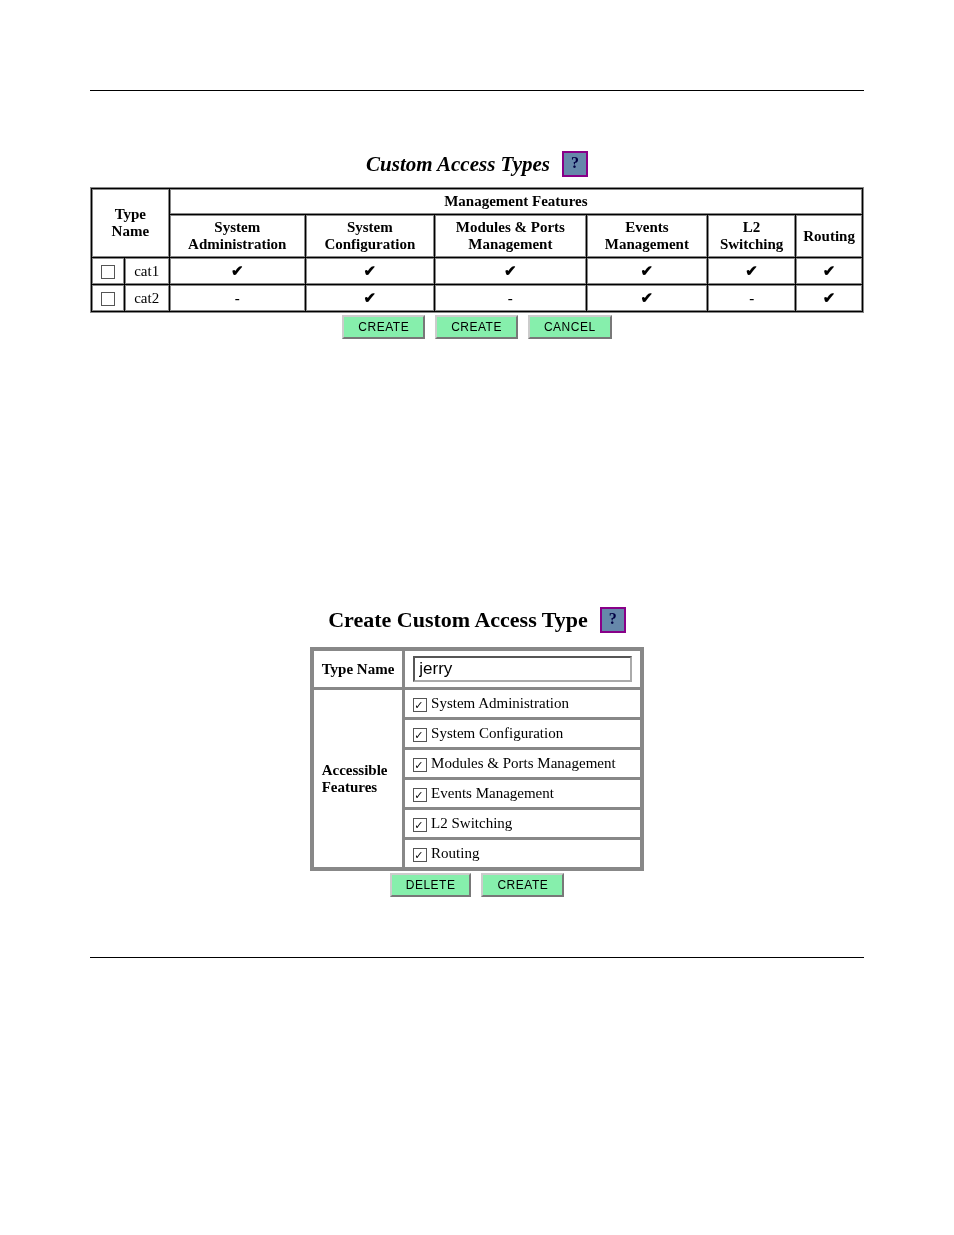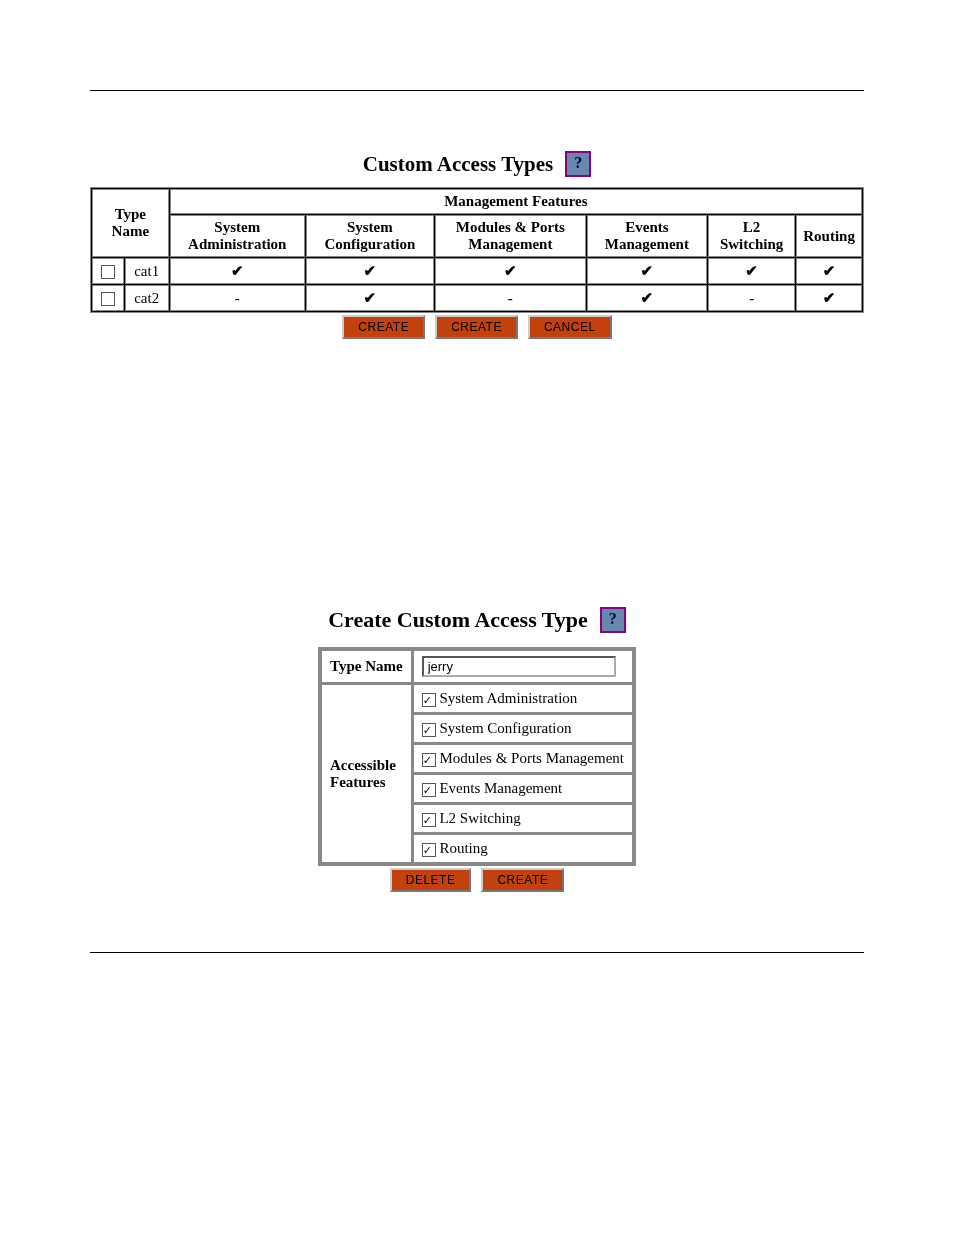--- a/index.html
+++ b/index.html
@@ -26,20 +26,21 @@
     .section-title {
       text-align: center;
       margin-bottom: 10px;
     }
     .section-title h2 {
       display: inline-block;
       font-weight: bold;
       font-size: 21px;
       margin: 0;
       vertical-align: middle;
+      font-style: italic;
     }
     .help-icon {
       display: inline-block;
       width: 26px;
       height: 26px;
       background: #68a;
       border: 2px solid #808;
       vertical-align: middle;
       margin-left: 8px;
       text-align: center;
@@ -92,21 +93,21 @@
       display: block;
       color: #000;
     }
     .buttons-row {
       text-align: center;
       margin-top: 2px;
     }
     .btn {
       display: inline-block;
       padding: 3px 14px;
-      background: #c2410c;
+      background: #86efac;
       border: 2px outset #ccc;
       font-family: Arial, sans-serif;
       font-size: 12px;
       letter-spacing: 0.5px;
       margin: 0 3px;
       cursor: pointer;
     }
     .spacer {
       height: 260px;
     }
@@ -139,22 +140,22 @@
       border: 1px solid #888;
     }
     .label-cell {
       font-weight: bold;
       padding-right: 10px;
     }
     .text-input {
       border: 2px inset #aaa;
       padding: 1px 4px;
       font-family: Arial, sans-serif;
-      font-size: 13px;
-      width: 194px;
+      font-size: 17px;
+      width: 219px;
       box-sizing: border-box;
     }
     .feat-row {
       text-align: left;
     }
     .checkmark {
       font-size: 17px;
       font-weight: bold;
     }
   </style>

